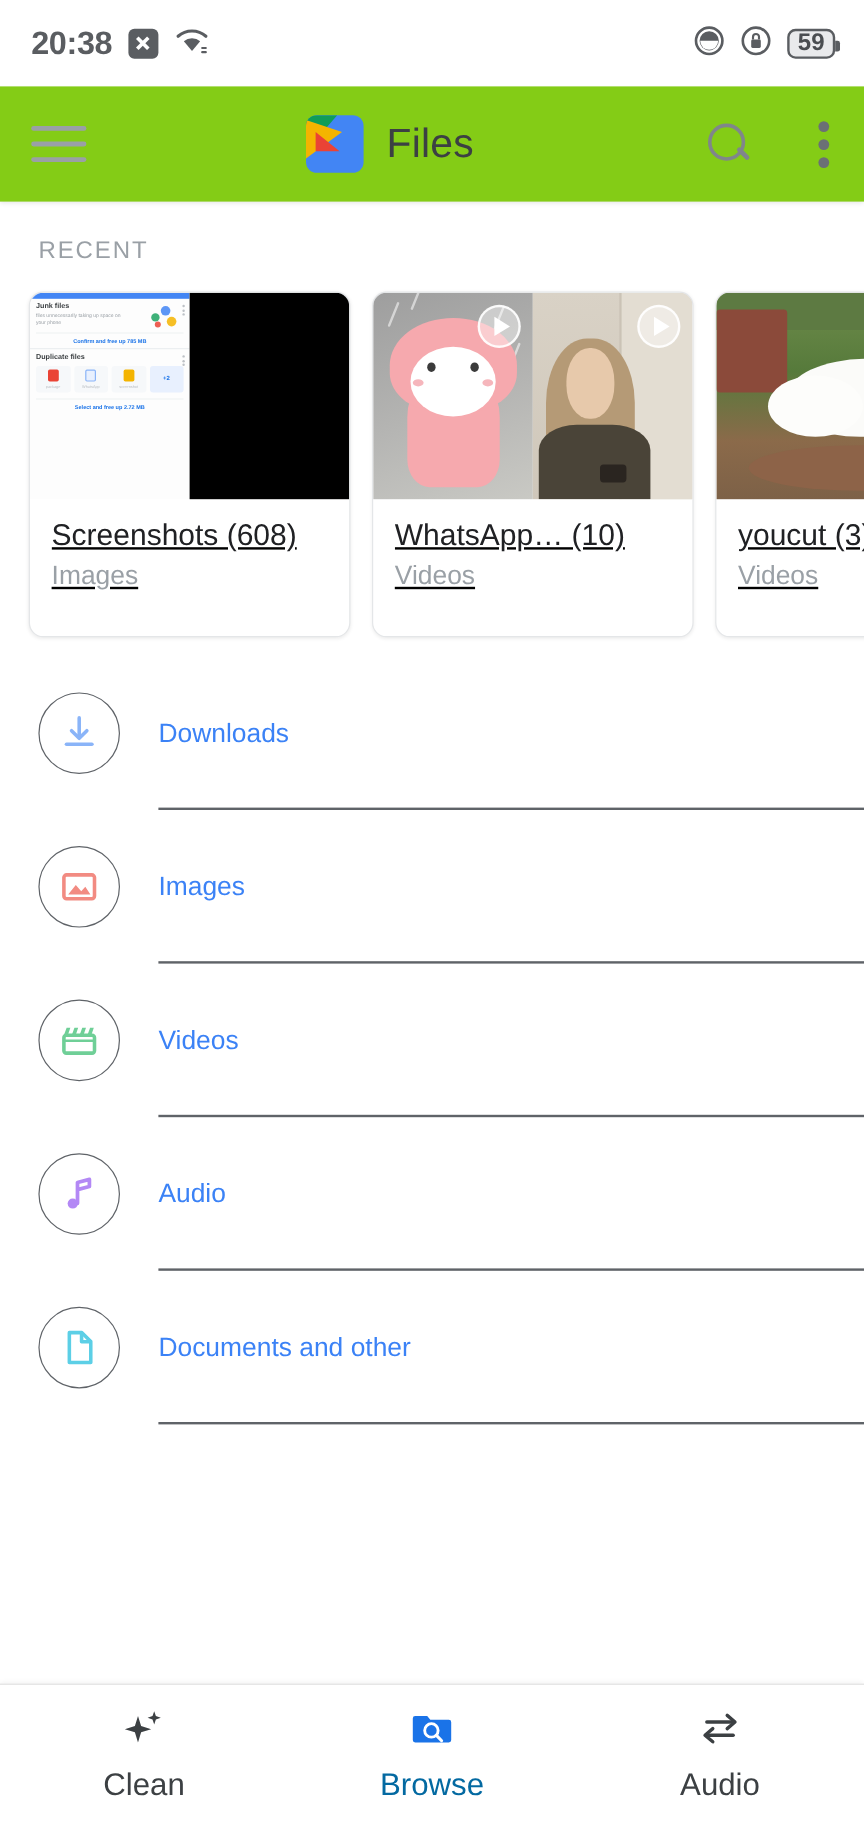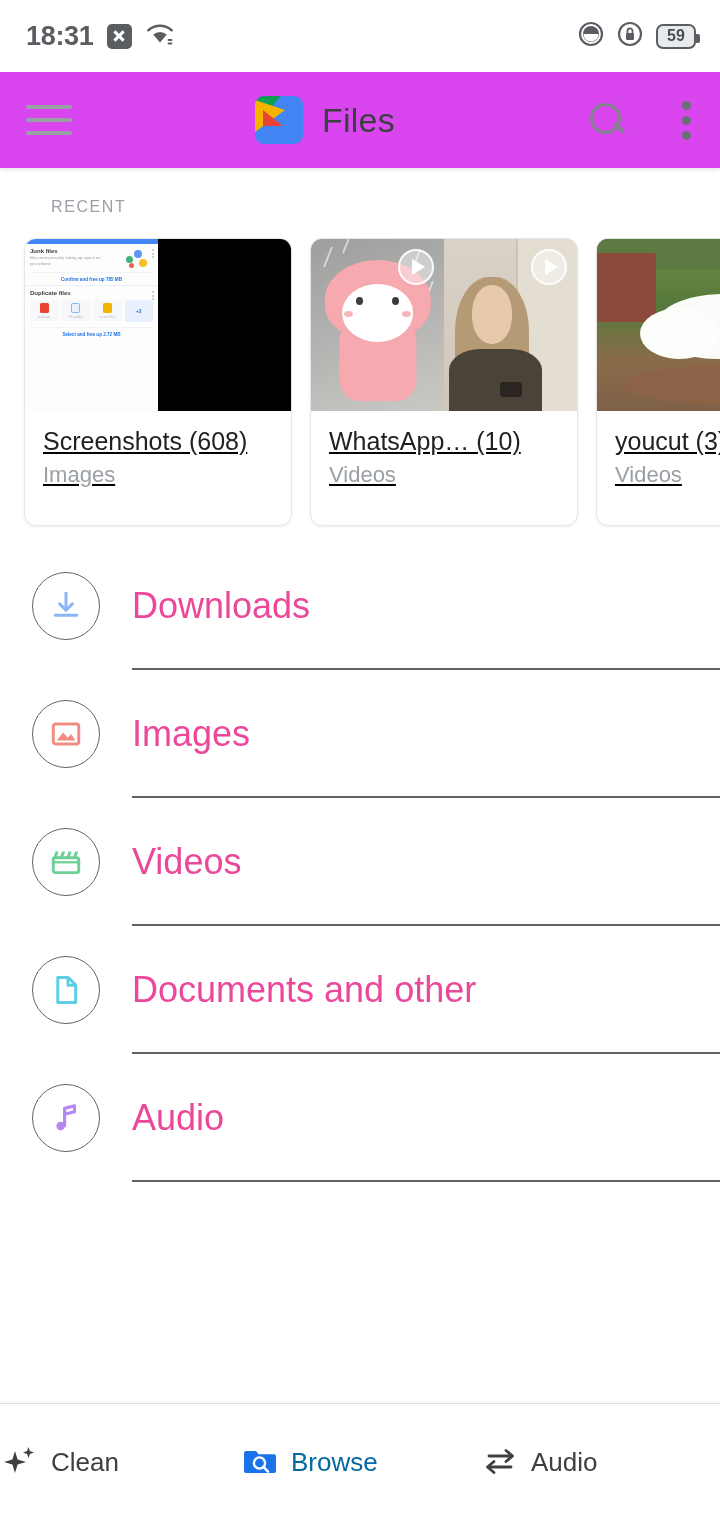--- a/index.html
+++ b/index.html
@@ -52,28 +52,28 @@
     position:relative;
     background:#e9eaec;
   }
   .batt::after {
     content:""; position:absolute;
     right:-6px; top:8px;
     width:4px; height:9px;
     background:#5a5d61;
     border-radius:0 2px 2px 0;
   }
-  .batt span { font-size:16px; font-weight:700; color:#4a4d51; }
+  .batt span { font-size:20px; font-weight:700; color:#4a4d51; }
 
   
   .appbar {
     height:96px;
     display:flex;
     align-items:center;
-    background:#d946ef;
+    background:#84cc16;
     padding:0 26px;
     box-shadow:0 2px 4px rgba(0,0,0,.10);
     position:relative;
     z-index:5;
   }
   .hamburger { width:46px; height:30px; display:flex; flex-direction:column; justify-content:space-between; cursor:pointer; }
   .hamburger i { display:block; height:4px; background:#9aa0a6; border-radius:2px; }
 
   .appbar-center {
     flex:1;
@@ -128,25 +128,24 @@
 
   
   .content {
     position:absolute;
     top:168px; left:0; right:0; bottom:117px;
     background:#fff;
     overflow:hidden;
   }
 
   .section-label {
-    font-size:16px;
+    font-size:20px;
     color:#9aa0a6;
     letter-spacing:1.6px;
     padding:30px 0 0 32px;
-    margin-left:19px;
   }
 
   
   .recent-row {
     display:flex;
     gap:18px;
     padding:22px 0 0 24px;
   }
   .rcard {
     flex:0 0 268px;
@@ -244,22 +243,22 @@
     cursor:pointer;
   }
   .cicon {
     width:68px; height:68px; flex:0 0 68px;
     border-radius:50%;
     border:1.6px solid #5f6368;
     display:flex; align-items:center; justify-content:center;
   }
   .clabel {
     margin-left:32px;
-    font-size:36px;
-    color:#ec4899;
+    font-size:22px;
+    color:#3b82f6;
     align-self:center;
   }
   .crow::after {
     content:"";
     position:absolute;
     left:132px; right:0; bottom:0;
     height:2px;
     background:#5f6368;
   }
 
@@ -270,35 +269,35 @@
     height:117px;
     background:#fff;
     border-top:1px solid #e0e0e0;
     box-shadow:0 -1px 4px rgba(0,0,0,.05);
     display:flex;
     align-items:center;
   }
   .navitem {
     flex:1;
     display:flex;
-    flex-direction:row;
+    flex-direction:column;
     align-items:center;
     gap:11px;
     cursor:pointer;
   }
   .navlabel { font-size:26px; color:#3c4043; }
   .navitem.active .navlabel { color:#0369a1; }
   .navglyph { height:40px; display:flex; align-items:center; justify-content:center; }
 </style>
 </head>
 <body>
 
 <div class="statusbar">
   <div class="sb-left">
-    <span class="sb-time">18:31</span>
+    <span class="sb-time">20:38</span>
     <span class="xbox"></span>
     <span>
       <svg width="30" height="24" viewBox="0 0 30 24">
         <path d="M15 20.5 L8.2 12.4 a10.5 10.5 0 0 1 13.6 0 Z" fill="#5a5d61"></path>
         <path d="M3.4 8.2 a17.5 17.5 0 0 1 23.2 0" stroke="#5a5d61" stroke-width="2.6" fill="none" stroke-linecap="round"></path>
         <path d="M23.5 18 l3 0 M23.5 21.5 l3 0" stroke="#5a5d61" stroke-width="1.8" stroke-linecap="round"></path>
       </svg>
     </span>
   </div>
   <div class="sb-right">
@@ -485,36 +484,36 @@
           <rect x="3" y="9" width="18" height="10.5" rx="1.4"></rect>
           <path d="M3 9 4.6 4.6h2.2L5.3 9z M7.6 9 9.2 4.6h2.2L9.9 9z M12.2 9 13.8 4.6H16L14.5 9z M16.8 9 18.4 4.6h2.2L19.1 9z" fill="#6fcf97" stroke="none"></path>
           <path d="M3 12.2h18" stroke-width="1.6"></path>
         </svg>
       </span>
       <span class="clabel">Videos</span>
     </div>
 
     <div class="crow">
       <span class="cicon">
+        <svg width="34" height="34" viewBox="0 0 24 24" fill="none" stroke="#b388f5" stroke-width="2.2" stroke-linecap="round" stroke-linejoin="round">
+          <path d="M11 17.5V5.2l7-1.8v4.2l-7 1.8"></path>
+          <circle cx="8.2" cy="17.6" r="3" fill="#b388f5" stroke="none"></circle>
+        </svg>
+      </span>
+      <span class="clabel">Audio</span>
+    </div>
+
+    <div class="crow">
+      <span class="cicon">
         <svg width="34" height="34" viewBox="0 0 24 24" fill="none" stroke="#5ccfe6" stroke-width="2.1" stroke-linejoin="round">
           <path d="M6.2 3.2h7.4L18.8 8.4v12.4H6.2z"></path>
           <path d="M13.4 3.4v5.2h5.2"></path>
         </svg>
       </span>
       <span class="clabel">Documents and other</span>
-    </div>
-
-    <div class="crow">
-      <span class="cicon">
-        <svg width="34" height="34" viewBox="0 0 24 24" fill="none" stroke="#b388f5" stroke-width="2.2" stroke-linecap="round" stroke-linejoin="round">
-          <path d="M11 17.5V5.2l7-1.8v4.2l-7 1.8"></path>
-          <circle cx="8.2" cy="17.6" r="3" fill="#b388f5" stroke="none"></circle>
-        </svg>
-      </span>
-      <span class="clabel">Audio</span>
     </div>
 
 
   </div>
 </div>
 
 <div class="bottomnav">
 
   <div class="navitem">
     <span class="navglyph">

